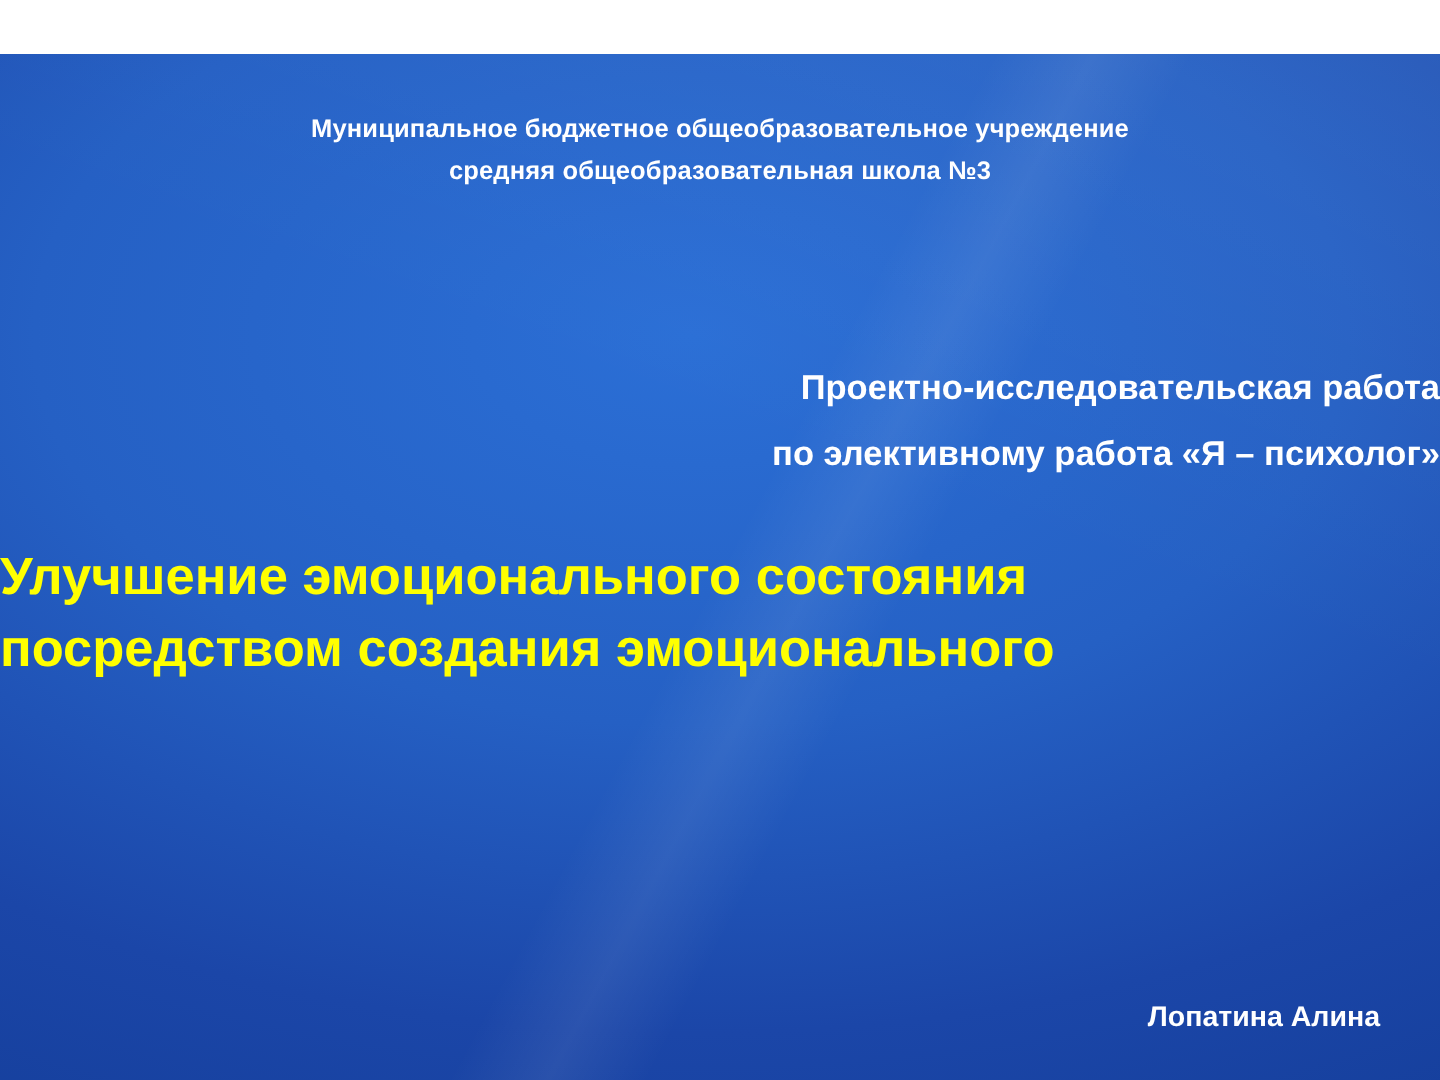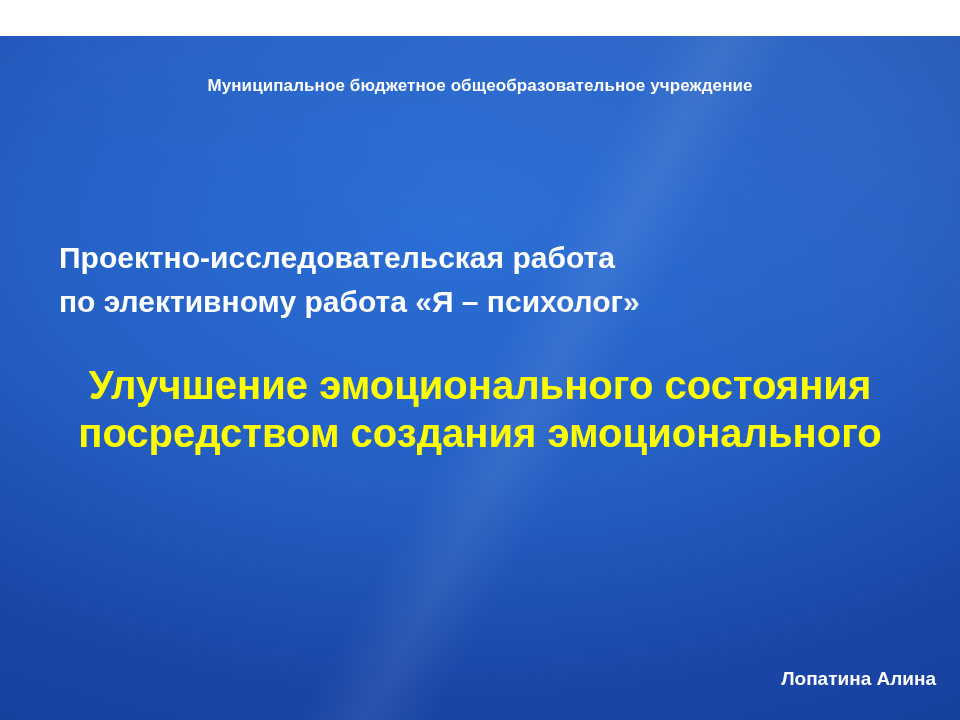--- a/index.html
+++ b/index.html
@@ -52,58 +52,58 @@
     color: #ffffff;
   }
 
   .subject {
     position: absolute;
     top: 200px;
     left: 0;
     width: 100%;
     padding-left: 59px;
     box-sizing: border-box;
-    text-align: left;
-    font-size: 30px;
+    text-align: right;
+    font-size: 23px;
     font-weight: bold;
     line-height: 44px;
     color: #ffffff;
   }
 
   .maintitle {
     position: absolute;
     top: 325px;
     left: 0;
     width: 100%;
-    text-align: center;
-    font-size: 40px;
+    font-size: 35px;
     font-weight: bold;
     line-height: 48px;
     color: #ffff00;
   }
 
   .author {
     position: absolute;
     bottom: 66px;
-    right: 24px;
+    right: 40px;
     font-size: 19px;
     font-weight: bold;
     color: #ffffff;
     text-align: right;
   }
 </style>
 </head>
 <body>
 
 <div id="slide">
   <div class="streak"></div>
   <div class="streak2"></div>
 
   <div class="institution">
     <div>Муниципальное  бюджетное общеобразовательное учреждение</div>
+    <div>средняя общеобразовательная школа №3</div>
   </div>
 
   <div class="subject">
     <div>Проектно-исследовательская работа</div>
     <div>по элективному работа «Я – психолог»</div>
   </div>
 
   <div class="maintitle">
     <div>Улучшение эмоционального состояния</div>
     <div>посредством создания эмоционального</div>

